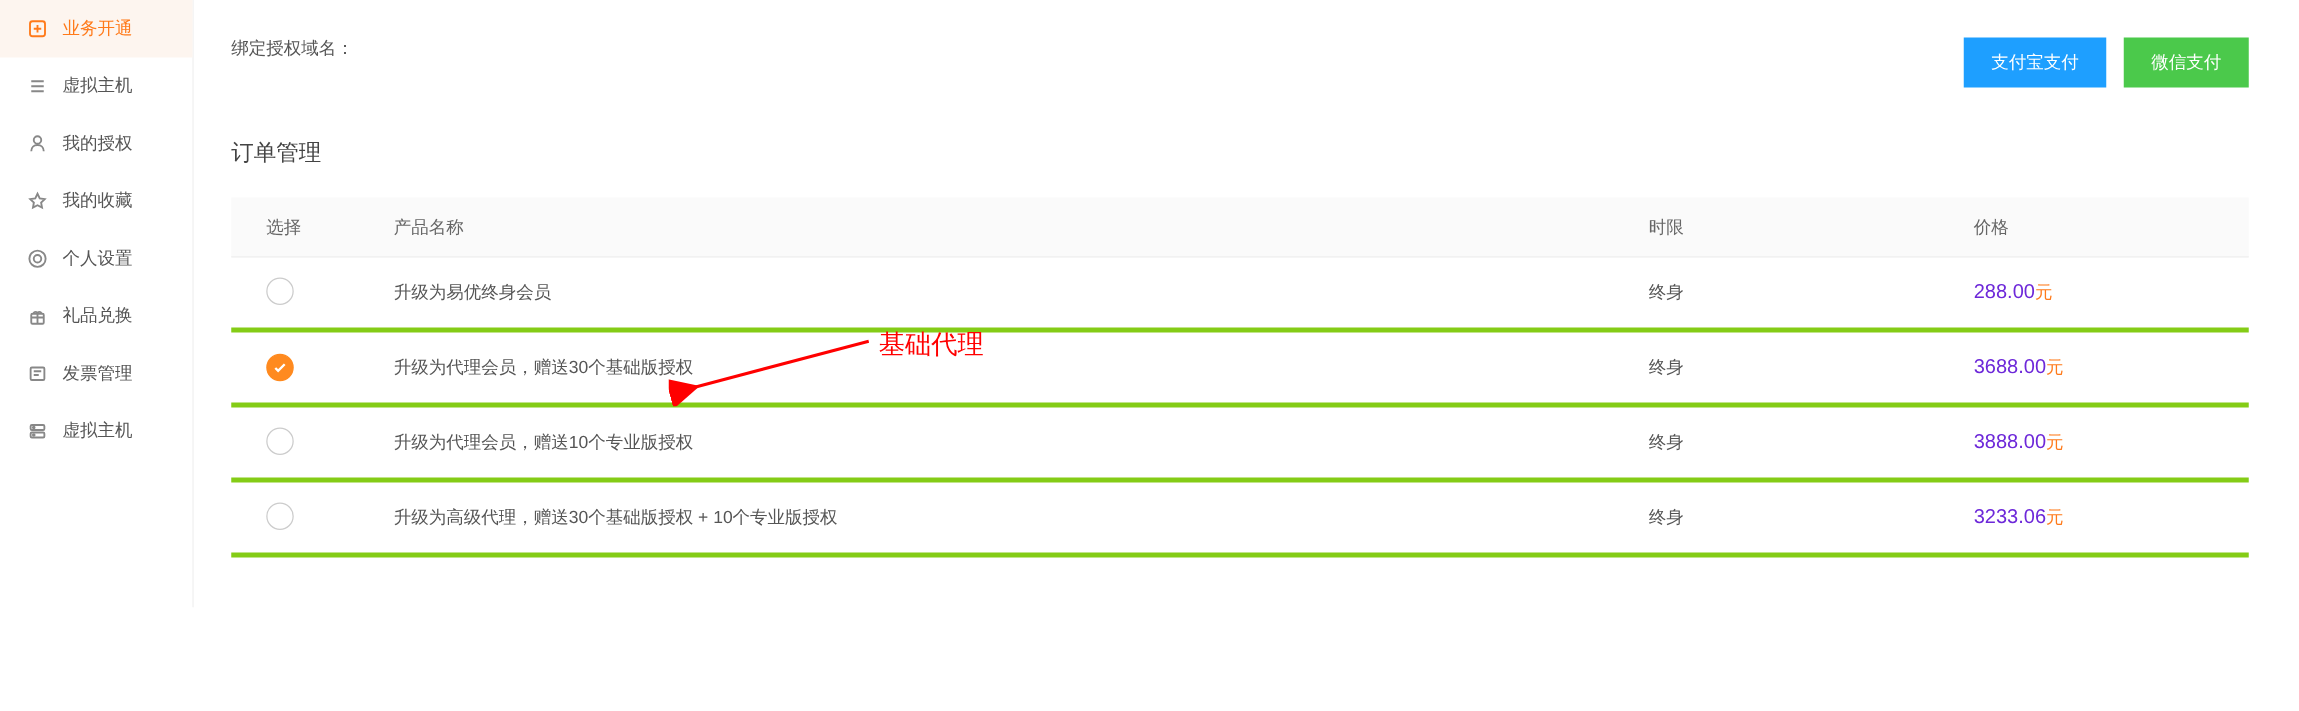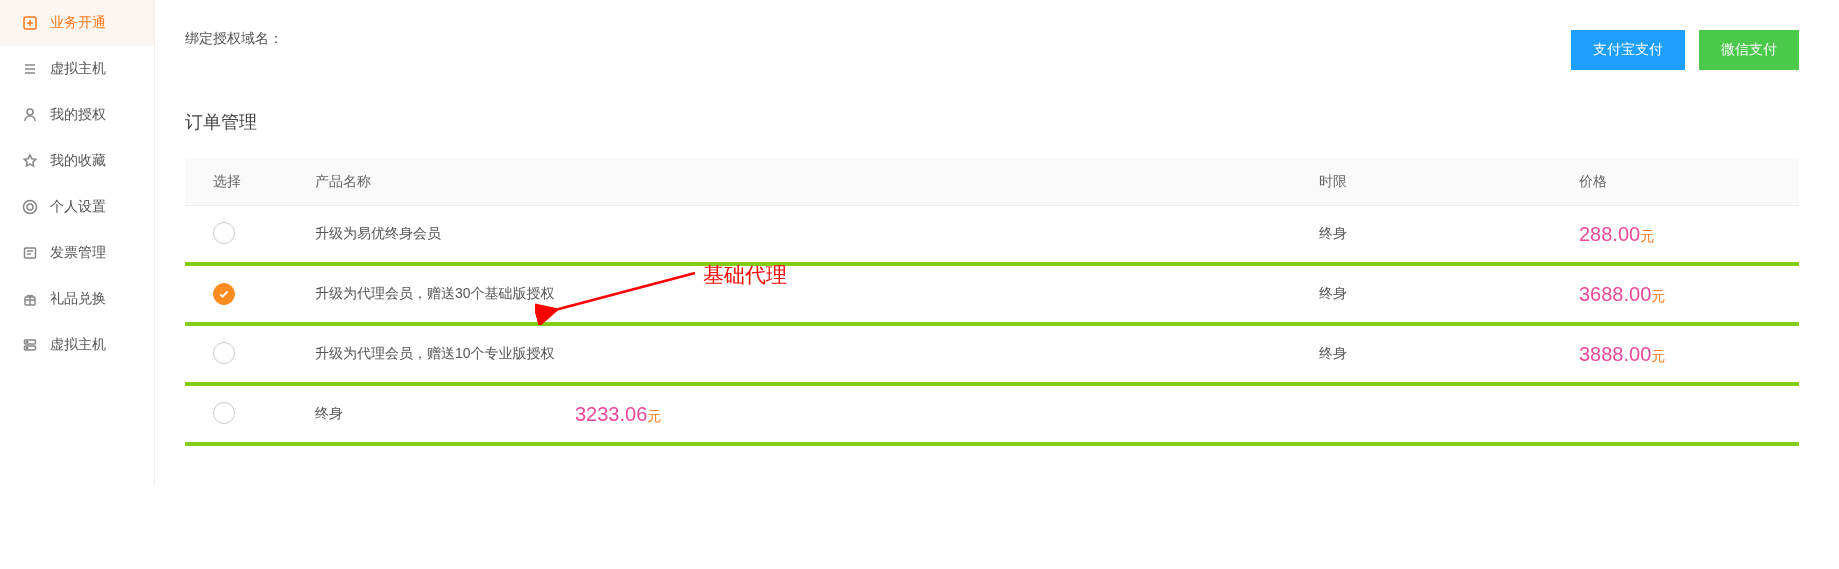--- a/index.html
+++ b/index.html
@@ -117,21 +117,21 @@
     align-items: center;
     justify-content: center;
     cursor: pointer;
     background: #fff;
   }
   .radio.checked {
     background: #ff8a1f;
     border-color: #ff8a1f;
   }
   .radio.checked svg { stroke:#fff; stroke-width:2.5; fill:none; }
-  .price-val { color: #ec4899; font-size: 20px; }
+  .price-val { color: #6d28d9; font-size: 16px; }
   .price-unit { color: #ff7a1a; font-size: 14px; }
 
   
   .annot {
     position: absolute;
     color: #ff0000;
     font-size: 21px;
     font-weight: 500;
     pointer-events: none;
   }
@@ -187,35 +187,35 @@
             <circle cx="8" cy="8" r="3"></circle>
             <circle cx="8" cy="8" r="6.5"></circle>
           </svg>
       </span>
       <span>个人设置</span>
     </div>
 
     <div class="sidebar-item">
       <span class="icon">
         <svg viewBox="0 0 16 16">
+            <rect x="3" y="6" width="10" height="8" rx="1"></rect>
+            <path d="M3 9h10M8 6v8M5 6c0-2 3-2 3 0M11 6c0-2-3-2-3 0"></path>
+          </svg>
+      </span>
+      <span>礼品兑换</span>
+    </div>
+
+    <div class="sidebar-item">
+      <span class="icon">
+        <svg viewBox="0 0 16 16">
             <rect x="2.5" y="3" width="11" height="10" rx="1"></rect>
             <path d="M5 6h6M5 9h4"></path>
           </svg>
       </span>
       <span>发票管理</span>
-    </div>
-
-    <div class="sidebar-item">
-      <span class="icon">
-        <svg viewBox="0 0 16 16">
-            <rect x="3" y="6" width="10" height="8" rx="1"></rect>
-            <path d="M3 9h10M8 6v8M5 6c0-2 3-2 3 0M11 6c0-2-3-2-3 0"></path>
-          </svg>
-      </span>
-      <span>礼品兑换</span>
     </div>
 
     <div class="sidebar-item">
       <span class="icon">
         <svg viewBox="0 0 16 16">
             <rect x="2.5" y="3" width="11" height="4" rx="1"></rect>
             <rect x="2.5" y="9" width="11" height="4" rx="1"></rect>
             <circle cx="5" cy="5" r="0.7" fill="#888"></circle>
             <circle cx="5" cy="11" r="0.7" fill="#888"></circle>
           </svg>
@@ -278,20 +278,21 @@
         <div class="col-limit">终身</div>
         <div class="col-price">
           <span class="price-val">3888.00</span><span class="price-unit">元</span>
         </div>
       </div>
 
       <div class="trow">
         <div class="col-select">
           <span class="radio"></span>
         </div>
+        <div class="col-name">升级为高级代理，赠送30个基础版授权 + 10个专业版授权</div>
         <div class="col-limit">终身</div>
         <div class="col-price">
           <span class="price-val">3233.06</span><span class="price-unit">元</span>
         </div>
       </div>
     </div>
 
     <div class="annot" style="left:380px; top:255px; width:260px; height:80px;">
       <svg width="180" height="70" style="left:0; top:0;">
         <defs>

